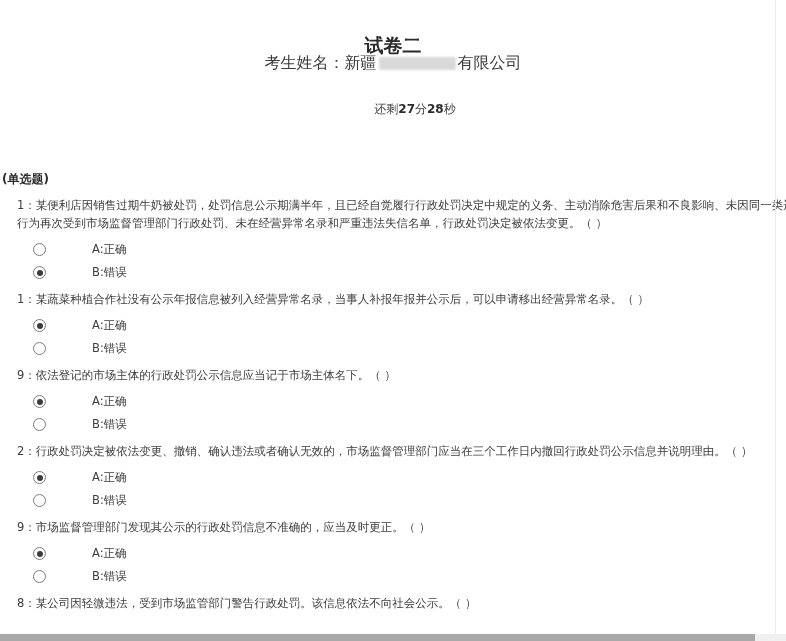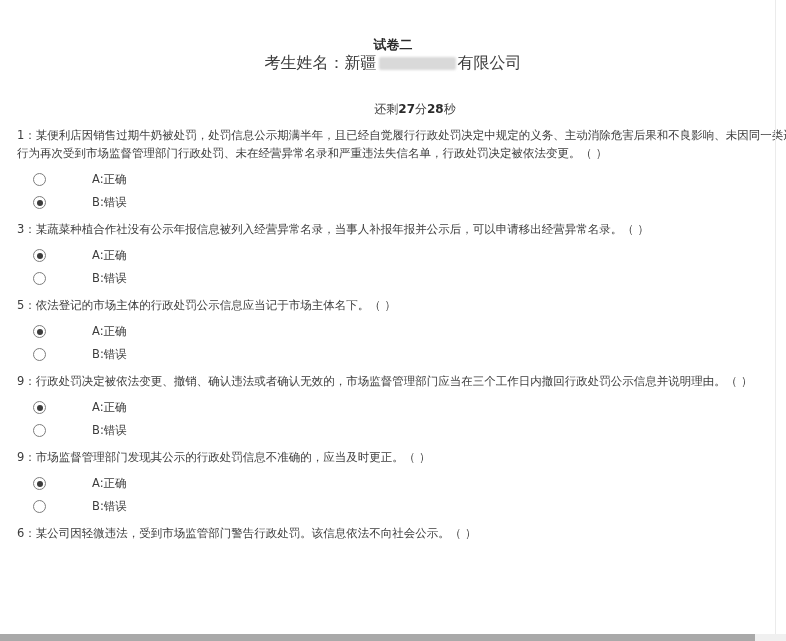--- a/index.html
+++ b/index.html
@@ -11,21 +11,21 @@
     background: #ffffff;
     font-family: "DejaVu Sans", "Liberation Sans", sans-serif;
     color: #3d3d3d;
   }
   .page { position: relative; width: 786px; height: 641px; }
 
   
   .exam-title {
     margin-top: 36px;
     text-align: center;
-    font-size: 13px;
+    font-size: 19px;
     font-weight: bold;
     color: #2b2b2b;
     line-height: 18px;
   }
   .candidate-row {
     text-align: center;
     font-size: 16px;
     line-height: 18px;
     color: #3d3d3d;
   }
@@ -129,20 +129,21 @@
   <div class="exam-title">试卷二</div>
 
   <div class="candidate-row">
     <span>考生姓名：</span><span>新疆</span><span class="redacted"></span><span>有限公司</span>
   </div>
 
   <div class="timer-row">
     <span>还剩</span><b>27</b><span>分</span><b>28</b><span>秒</span>
   </div>
 
+  <div class="section-label">(单选题)</div>
 
   <div class="questions">
   <div class="question">
     <div class="q-text">
           <div class="q-line">1：某便利店因销售过期牛奶被处罚，处罚信息公示期满半年，且已经自觉履行行政处罚决定中规定的义务、主动消除危害后果和不良影响、未因同一类违法</div>
           <div class="q-line">行为再次受到市场监督管理部门行政处罚、未在经营异常名录和严重违法失信名单，行政处罚决定被依法变更。（ ）</div>
         </div>
     <div class="options">
           <label class="option">
             <input type="radio" name="q0" style="">
@@ -150,53 +151,53 @@
           </label>
           <label class="option">
             <input type="radio" name="q0" checked="" style="">
             <span class="option-label">B:错误</span>
           </label>
         </div>
   </div>
 
   <div class="question">
     <div class="q-text">
-          <div class="q-line">3：某蔬菜种植合作社没有公示年报信息被列入经营异常名录，当事人补报年报并公示后，可以申请移出经营异常名录。（ ）</div>
+          <div class="q-line">1：某蔬菜种植合作社没有公示年报信息被列入经营异常名录，当事人补报年报并公示后，可以申请移出经营异常名录。（ ）</div>
         </div>
     <div class="options">
           <label class="option">
             <input type="radio" name="q1" checked="" style="">
             <span class="option-label">A:正确</span>
           </label>
           <label class="option">
             <input type="radio" name="q1" style="">
             <span class="option-label">B:错误</span>
           </label>
         </div>
   </div>
 
   <div class="question">
     <div class="q-text">
-          <div class="q-line">5：依法登记的市场主体的行政处罚公示信息应当记于市场主体名下。（ ）</div>
+          <div class="q-line">9：依法登记的市场主体的行政处罚公示信息应当记于市场主体名下。（ ）</div>
         </div>
     <div class="options">
           <label class="option">
             <input type="radio" name="q2" checked="" style="">
             <span class="option-label">A:正确</span>
           </label>
           <label class="option">
             <input type="radio" name="q2" style="">
             <span class="option-label">B:错误</span>
           </label>
         </div>
   </div>
 
   <div class="question">
     <div class="q-text">
-          <div class="q-line">9：行政处罚决定被依法变更、撤销、确认违法或者确认无效的，市场监督管理部门应当在三个工作日内撤回行政处罚公示信息并说明理由。（ ）</div>
+          <div class="q-line">2：行政处罚决定被依法变更、撤销、确认违法或者确认无效的，市场监督管理部门应当在三个工作日内撤回行政处罚公示信息并说明理由。（ ）</div>
         </div>
     <div class="options">
           <label class="option">
             <input type="radio" name="q3" checked="" style="">
             <span class="option-label">A:正确</span>
           </label>
           <label class="option">
             <input type="radio" name="q3" style="">
             <span class="option-label">B:错误</span>
           </label>
@@ -214,21 +215,21 @@
           </label>
           <label class="option">
             <input type="radio" name="q4" style="">
             <span class="option-label">B:错误</span>
           </label>
         </div>
   </div>
 
   <div class="question">
     <div class="q-text">
-          <div class="q-line">6：某公司因轻微违法，受到市场监管部门警告行政处罚。该信息依法不向社会公示。（ ）</div>
+          <div class="q-line">8：某公司因轻微违法，受到市场监管部门警告行政处罚。该信息依法不向社会公示。（ ）</div>
         </div>
 
   </div>
 </div>
 
   <div class="v-scrollbar-track"></div>
   <div class="h-scrollbar-track">
     <div class="h-scrollbar-thumb"></div>
   </div>
 

